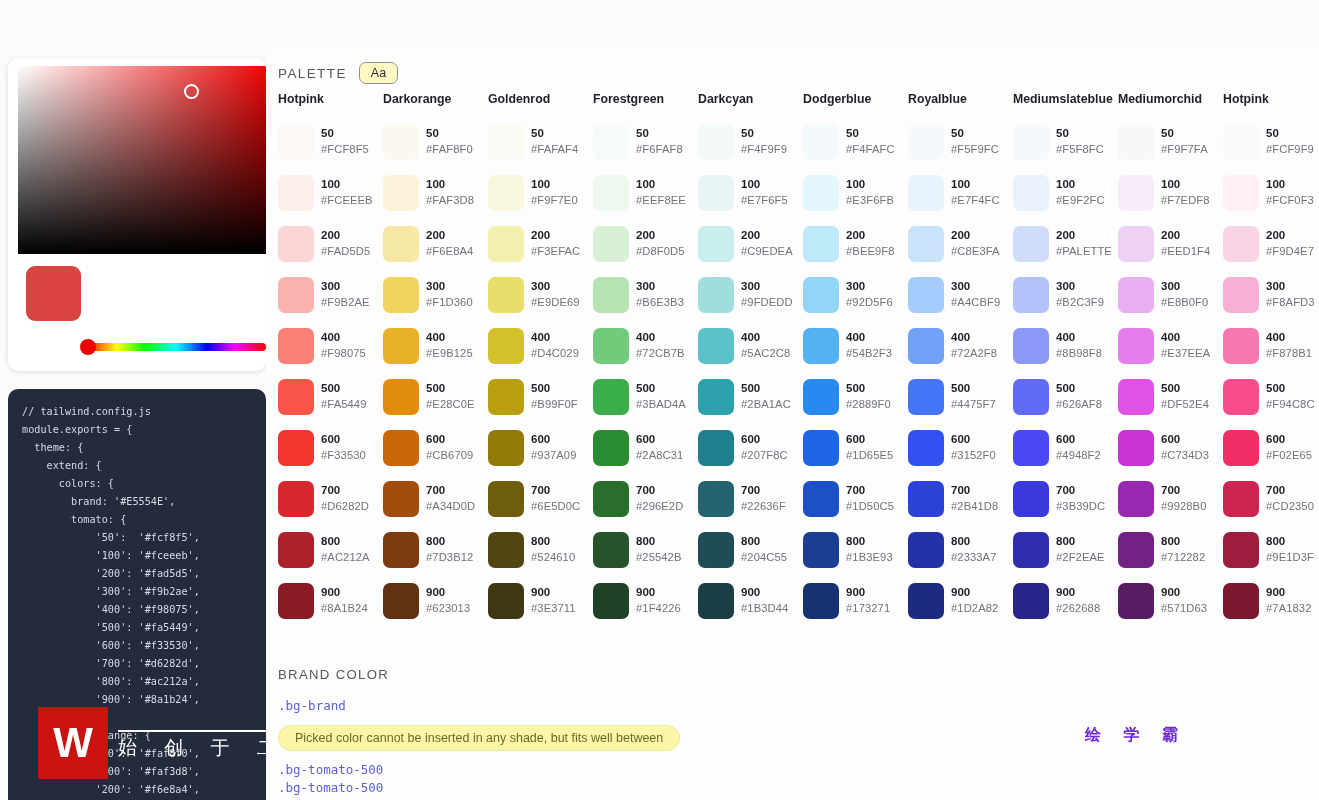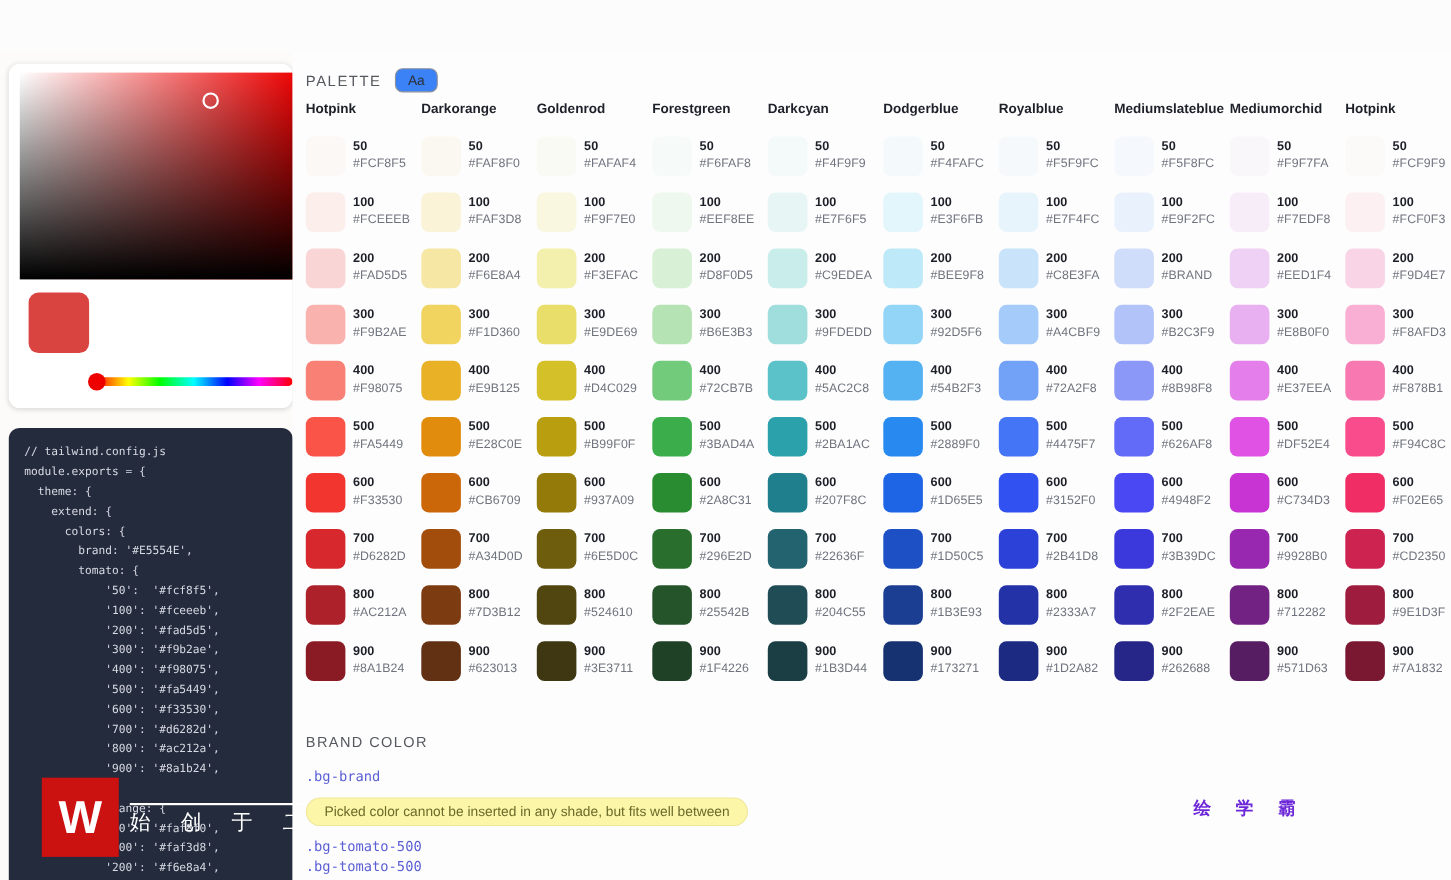--- a/index.html
+++ b/index.html
@@ -97,21 +97,21 @@
   #palette-head {
     position: absolute; left: 12px; top: 14px;
     display: flex; align-items: center; gap: 12px;
   }
   #palette-title {
     font-size: 13.5px; letter-spacing: 1.4px; color: #55585f; font-weight: normal;
   }
   #aa-btn {
     border: 1.4px solid #8d919b; border-radius: 7px;
     padding: 3px 11px; font-size: 12.5px; color: #2c2f38;
-    background: #3b82f6; cursor: pointer;
+    background: #fef9c3; cursor: pointer;
     font-family: "Liberation Sans", sans-serif;
   }
   #grid {
     position: absolute; left: 12px; top: 44px;
     display: flex;
   }
   .col { width: 105px; flex: 0 0 105px; }
   .col-head {
     font-size: 12.3px; font-weight: bold; color: #1d2029;
     height: 24px; white-space: nowrap;
@@ -739,21 +739,21 @@
             <div class="sw" style="background: rgb(233, 242, 252);"></div>
             <div class="meta">
               <div class="shade">100</div>
               <div class="hex">#E9F2FC</div>
             </div>
           </div>
           <div class="cell">
             <div class="sw" style="background: rgb(207, 221, 250);"></div>
             <div class="meta">
               <div class="shade">200</div>
-              <div class="hex">#BRAND</div>
+              <div class="hex">#PALETTE</div>
             </div>
           </div>
           <div class="cell">
             <div class="sw" style="background: rgb(178, 195, 249);"></div>
             <div class="meta">
               <div class="shade">300</div>
               <div class="hex">#B2C3F9</div>
             </div>
           </div>
           <div class="cell">

